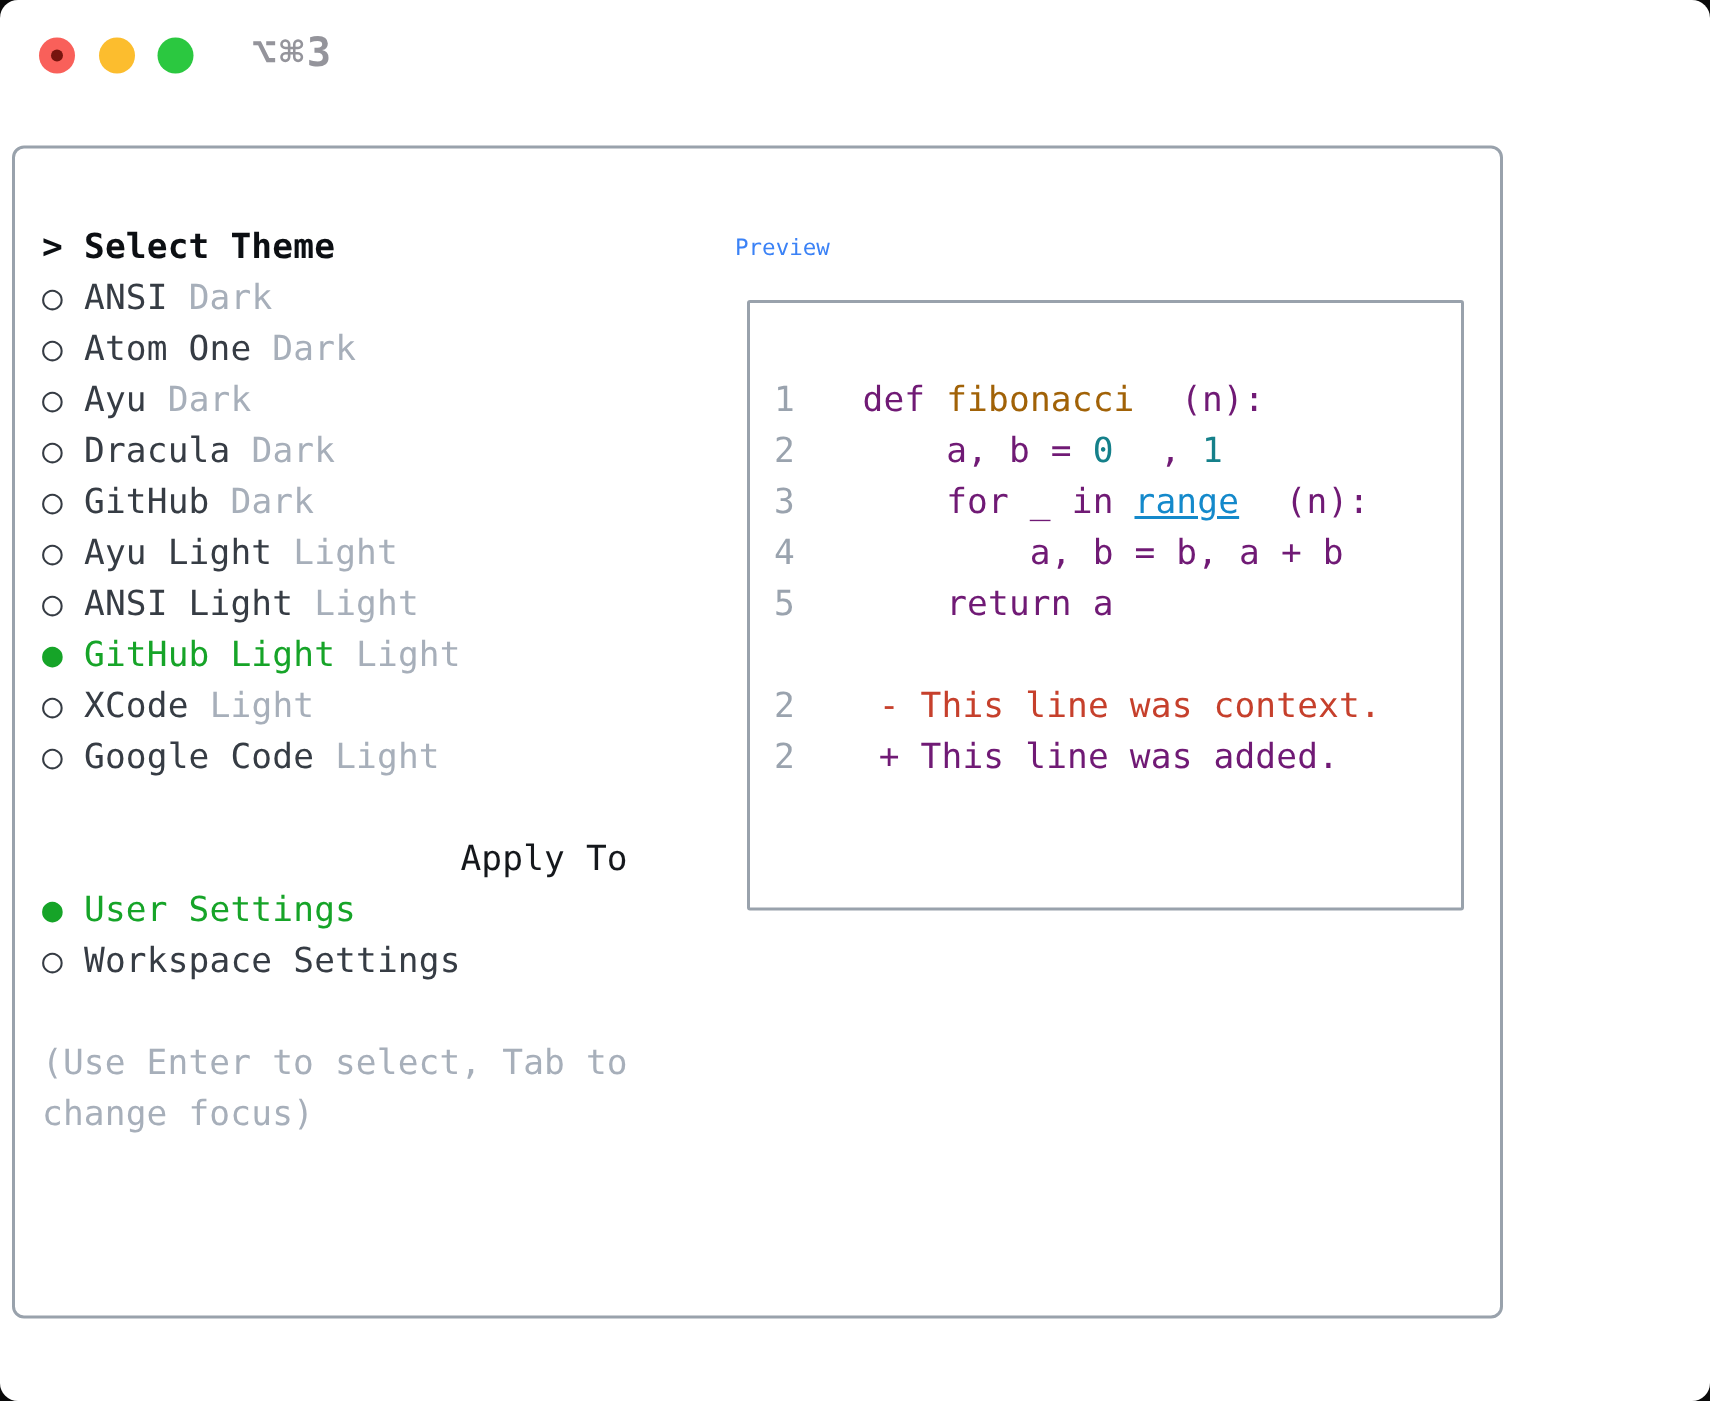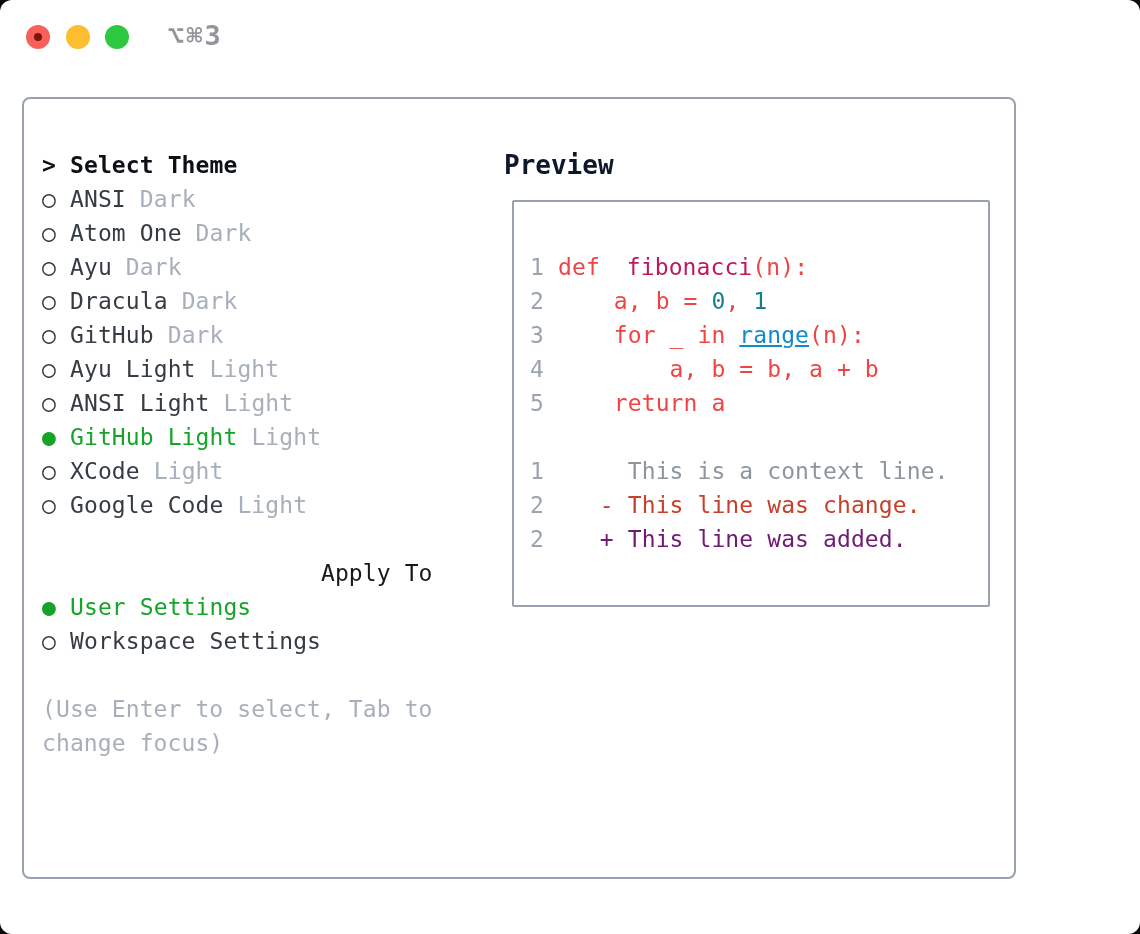--- a/index.html
+++ b/index.html
@@ -11,46 +11,46 @@
   
   .titlebar{position:absolute;left:0;top:0;width:100%;height:75px;}
   .tl{position:absolute;top:25px;width:24px;height:24px;border-radius:50%;}
   .tl-red{left:26px;background:#f9605a;}
   .tl-red::after{content:"";position:absolute;left:8px;top:8px;width:8px;height:8px;border-radius:50%;background:#77150f;}
   .tl-yellow{left:66px;background:#fcbd2e;}
   .tl-green{left:105px;background:#2bc840;}
   .win-title{position:absolute;left:168px;top:20px;font-size:27px;font-weight:700;color:#94949b;letter-spacing:2px;}
   
   .panel{
-    position:absolute;left:22px;top:97px;width:994px;height:782px;
+    position:absolute;left:8px;top:97px;width:994px;height:782px;
     border:2px solid #99a2ac;border-radius:8px;background:#fff;box-sizing:border-box;padding-left:45px;
   }
   .leftcol{position:absolute;left:18px;top:49px;}
   .row{height:34px;line-height:34px;font-size:23px;letter-spacing:0.1px;white-space:pre;color:#363c44;}
   .pfx{display:inline-block;width:28px;color:#363c44;}
   .hdr{font-weight:700;color:#0c0f13;}
   .hdr .pfx{color:#0c0f13;font-weight:700;}
   .opt .pfx::before{content:"○";}
   .opt.selected .pfx::before{content:"●";color:#16a428;}
   .opt.selected .nm{color:#16a428;}
   .nm{color:#363c44;}
   .tag{margin-left:14px;color:#a7afba;}
   .applyhdr{color:#15181c;padding-left:28px;text-align:right;}
   .hint{color:#a7afba;}
   
-  .preview-label{position:absolute;left:480px;top:49px;height:34px;line-height:34px;font-size:26px;font-weight:700;color:#0f172a;}
+  .preview-label{position:absolute;left:480px;top:49px;height:34px;line-height:34px;font-size:15px;font-weight:400;color:#3b82f6;}
   .pbox{
     position:absolute;left:488px;top:101px;width:478px;height:407px;
     border:2px solid #99a2ac;border-radius:2px;background:#fff;box-sizing:border-box;
     padding:48px 0 0 16px;
   }
   .cl{height:34px;line-height:34px;font-size:23px;letter-spacing:0.1px;white-space:pre;color:#363c44;}
   .ln{display:inline-block;width:28px;color:#9aa3ae;}
-  .t-code{color:#ef4444;}
-  .t-func{color:#be185d;margin-left:13px;}
+  .t-code{color:#701a75;margin-left:31px;}
+  .t-func{color:#a16207;}
   .t-num{color:#15808a;}
   .t-builtin{color:#1489cb;text-decoration:underline;}
   .t-context{color:#8d959e;}
   .t-removed{color:#c6402c;}
   .t-added{color:#701a75;text-align:center;}
 </style>
 </head>
 <body>
 
 <div class="window">
@@ -89,19 +89,18 @@
 
     <div class="preview-label">Preview</div>
 
     <div class="pbox">
       <div class="cl"><span class="ln">1</span><span class="t-code">def </span><span class="t-func">fibonacci</span><span class="t-code">(n):</span></div>
       <div class="cl"><span class="ln">2</span><span class="t-code">    a, b = </span><span class="t-num">0</span><span class="t-code">, </span><span class="t-num">1</span></div>
       <div class="cl"><span class="ln">3</span><span class="t-code">    for _ in </span><span class="t-builtin">range</span><span class="t-code">(n):</span></div>
       <div class="cl"><span class="ln">4</span><span class="t-code">        a, b = b, a + b</span></div>
       <div class="cl"><span class="ln">5</span><span class="t-code">    return a</span></div>
       <div class="cl blank"></div>
-      <div class="cl"><span class="ln">1</span><span class="t-context">     This is a context line.</span></div>
-      <div class="cl"><span class="ln">2</span><span class="t-removed">   - This line was change.</span></div>
+      <div class="cl"><span class="ln">2</span><span class="t-removed">   - This line was context.</span></div>
       <div class="cl"><span class="ln">2</span><span class="t-added">   + This line was added.</span></div>
     </div>
 
   </div>
 </div>
 
 </body></html>

